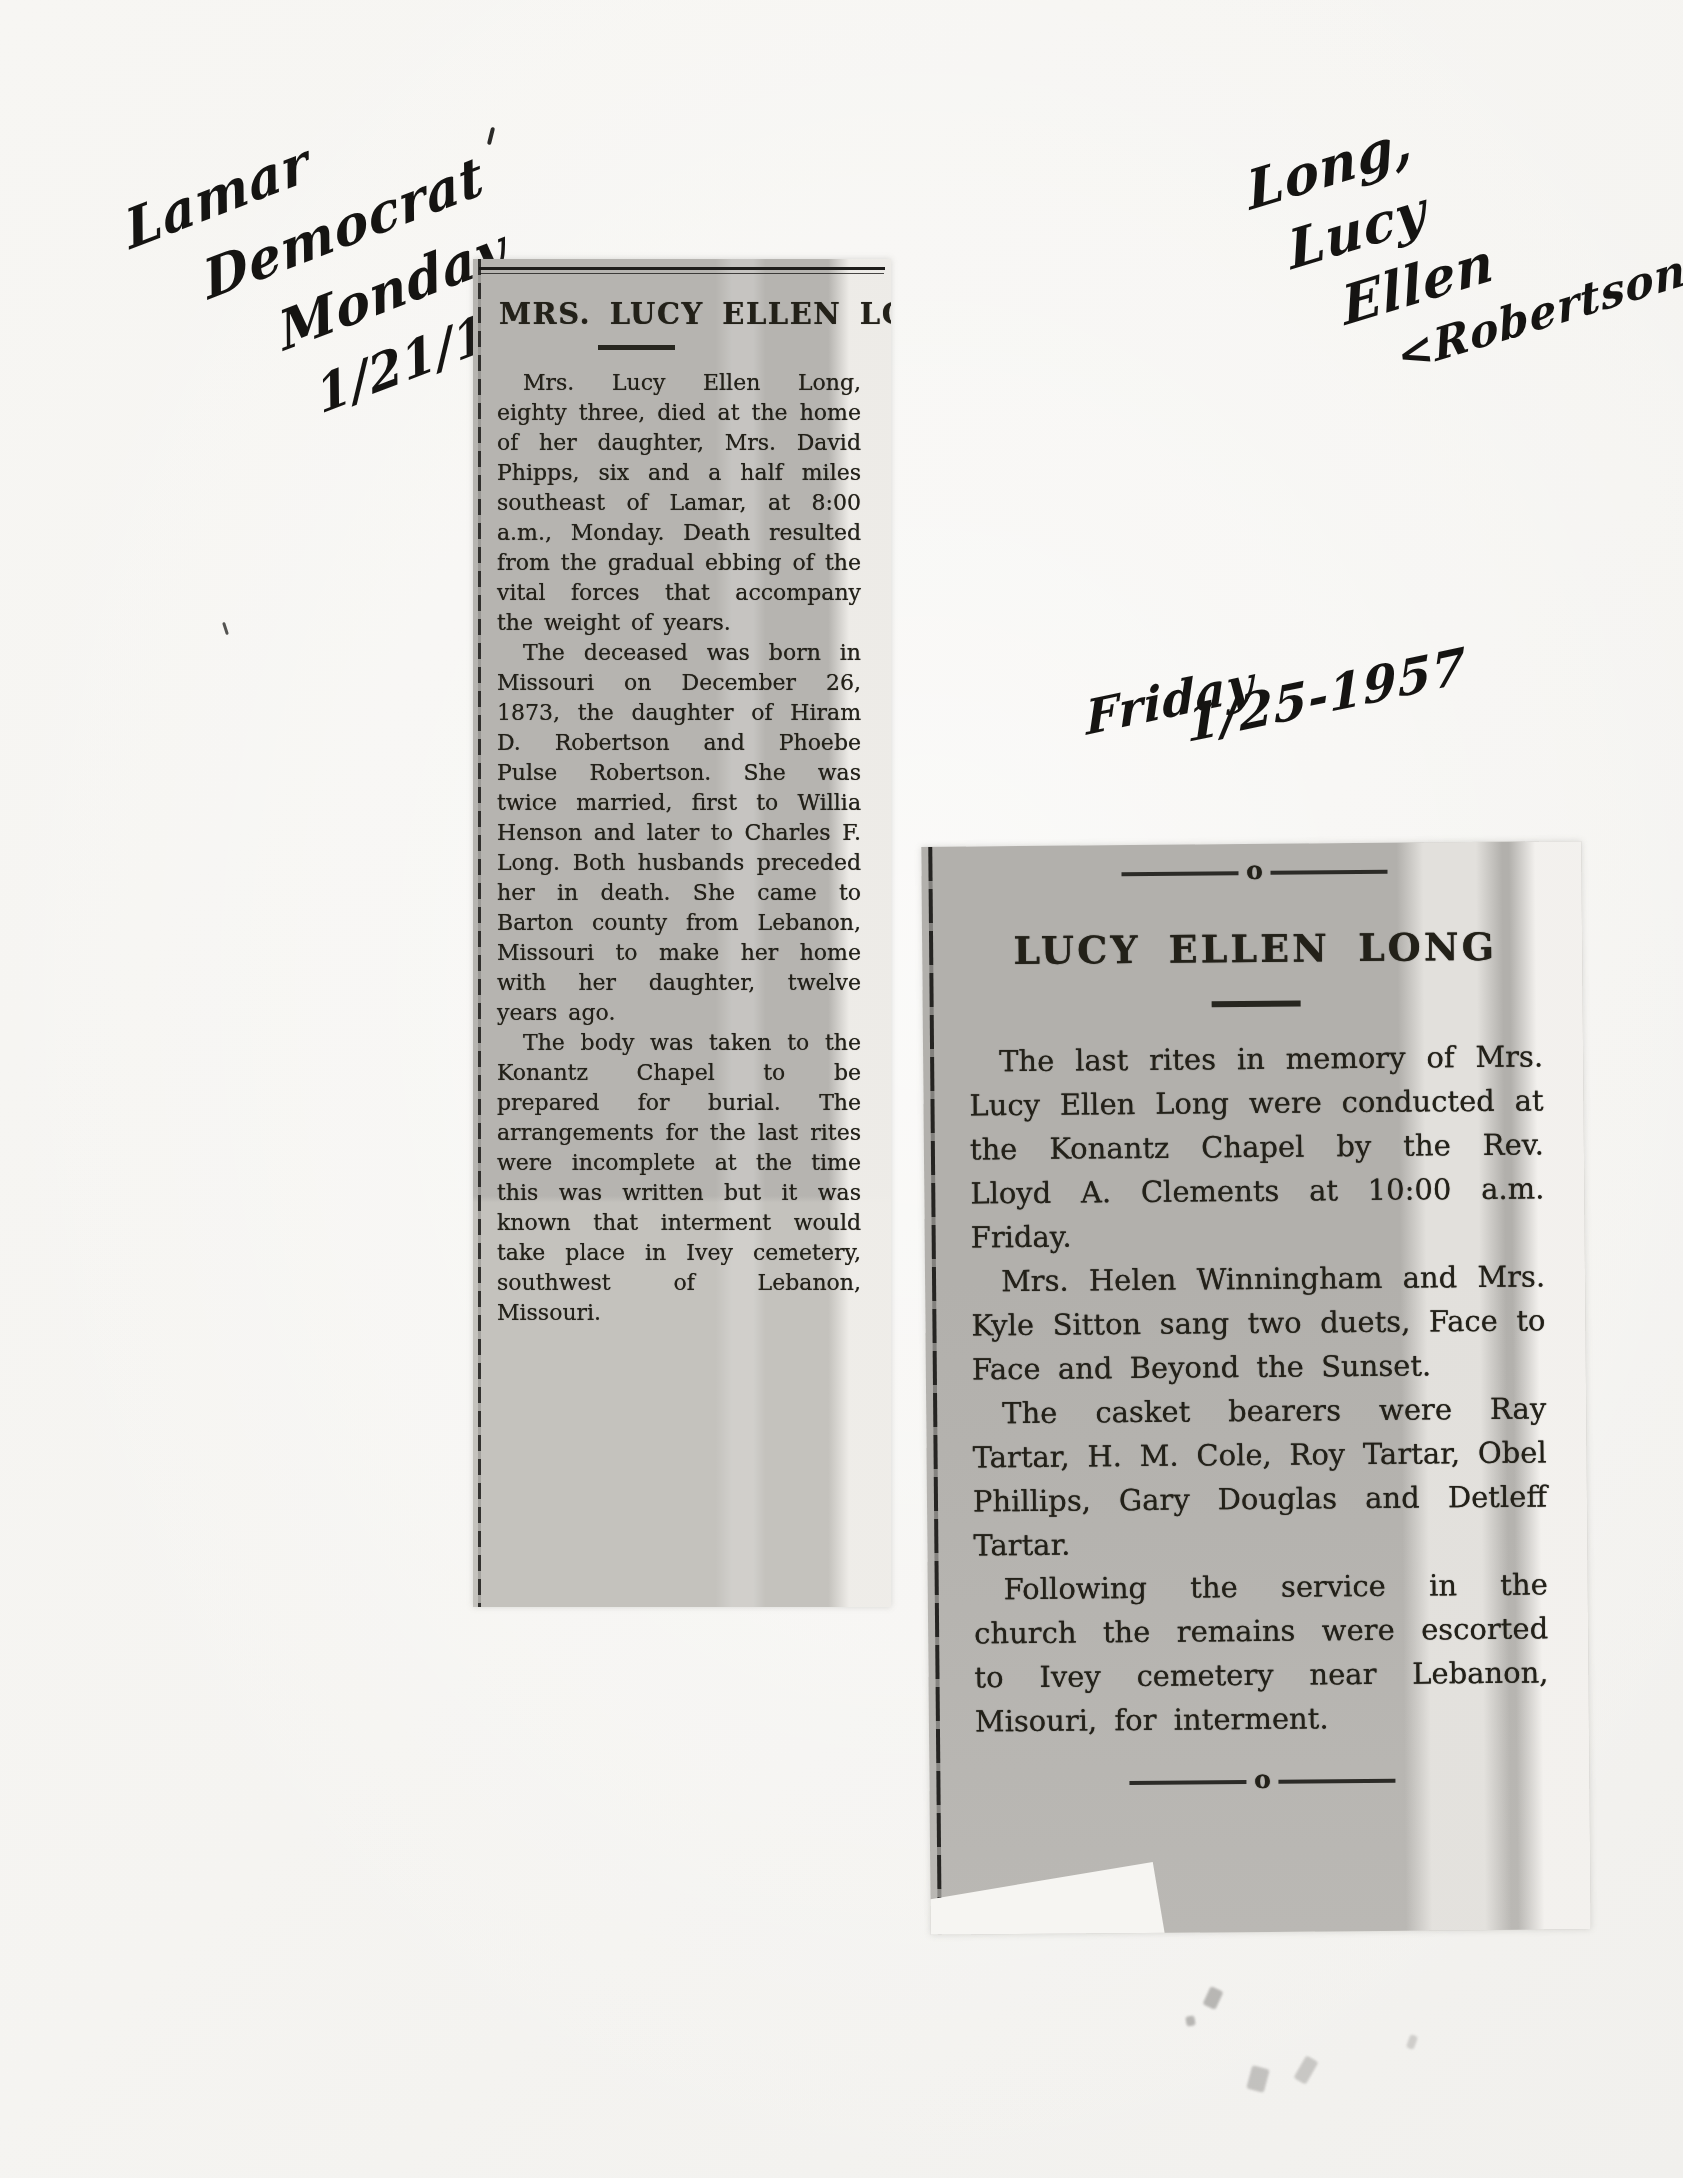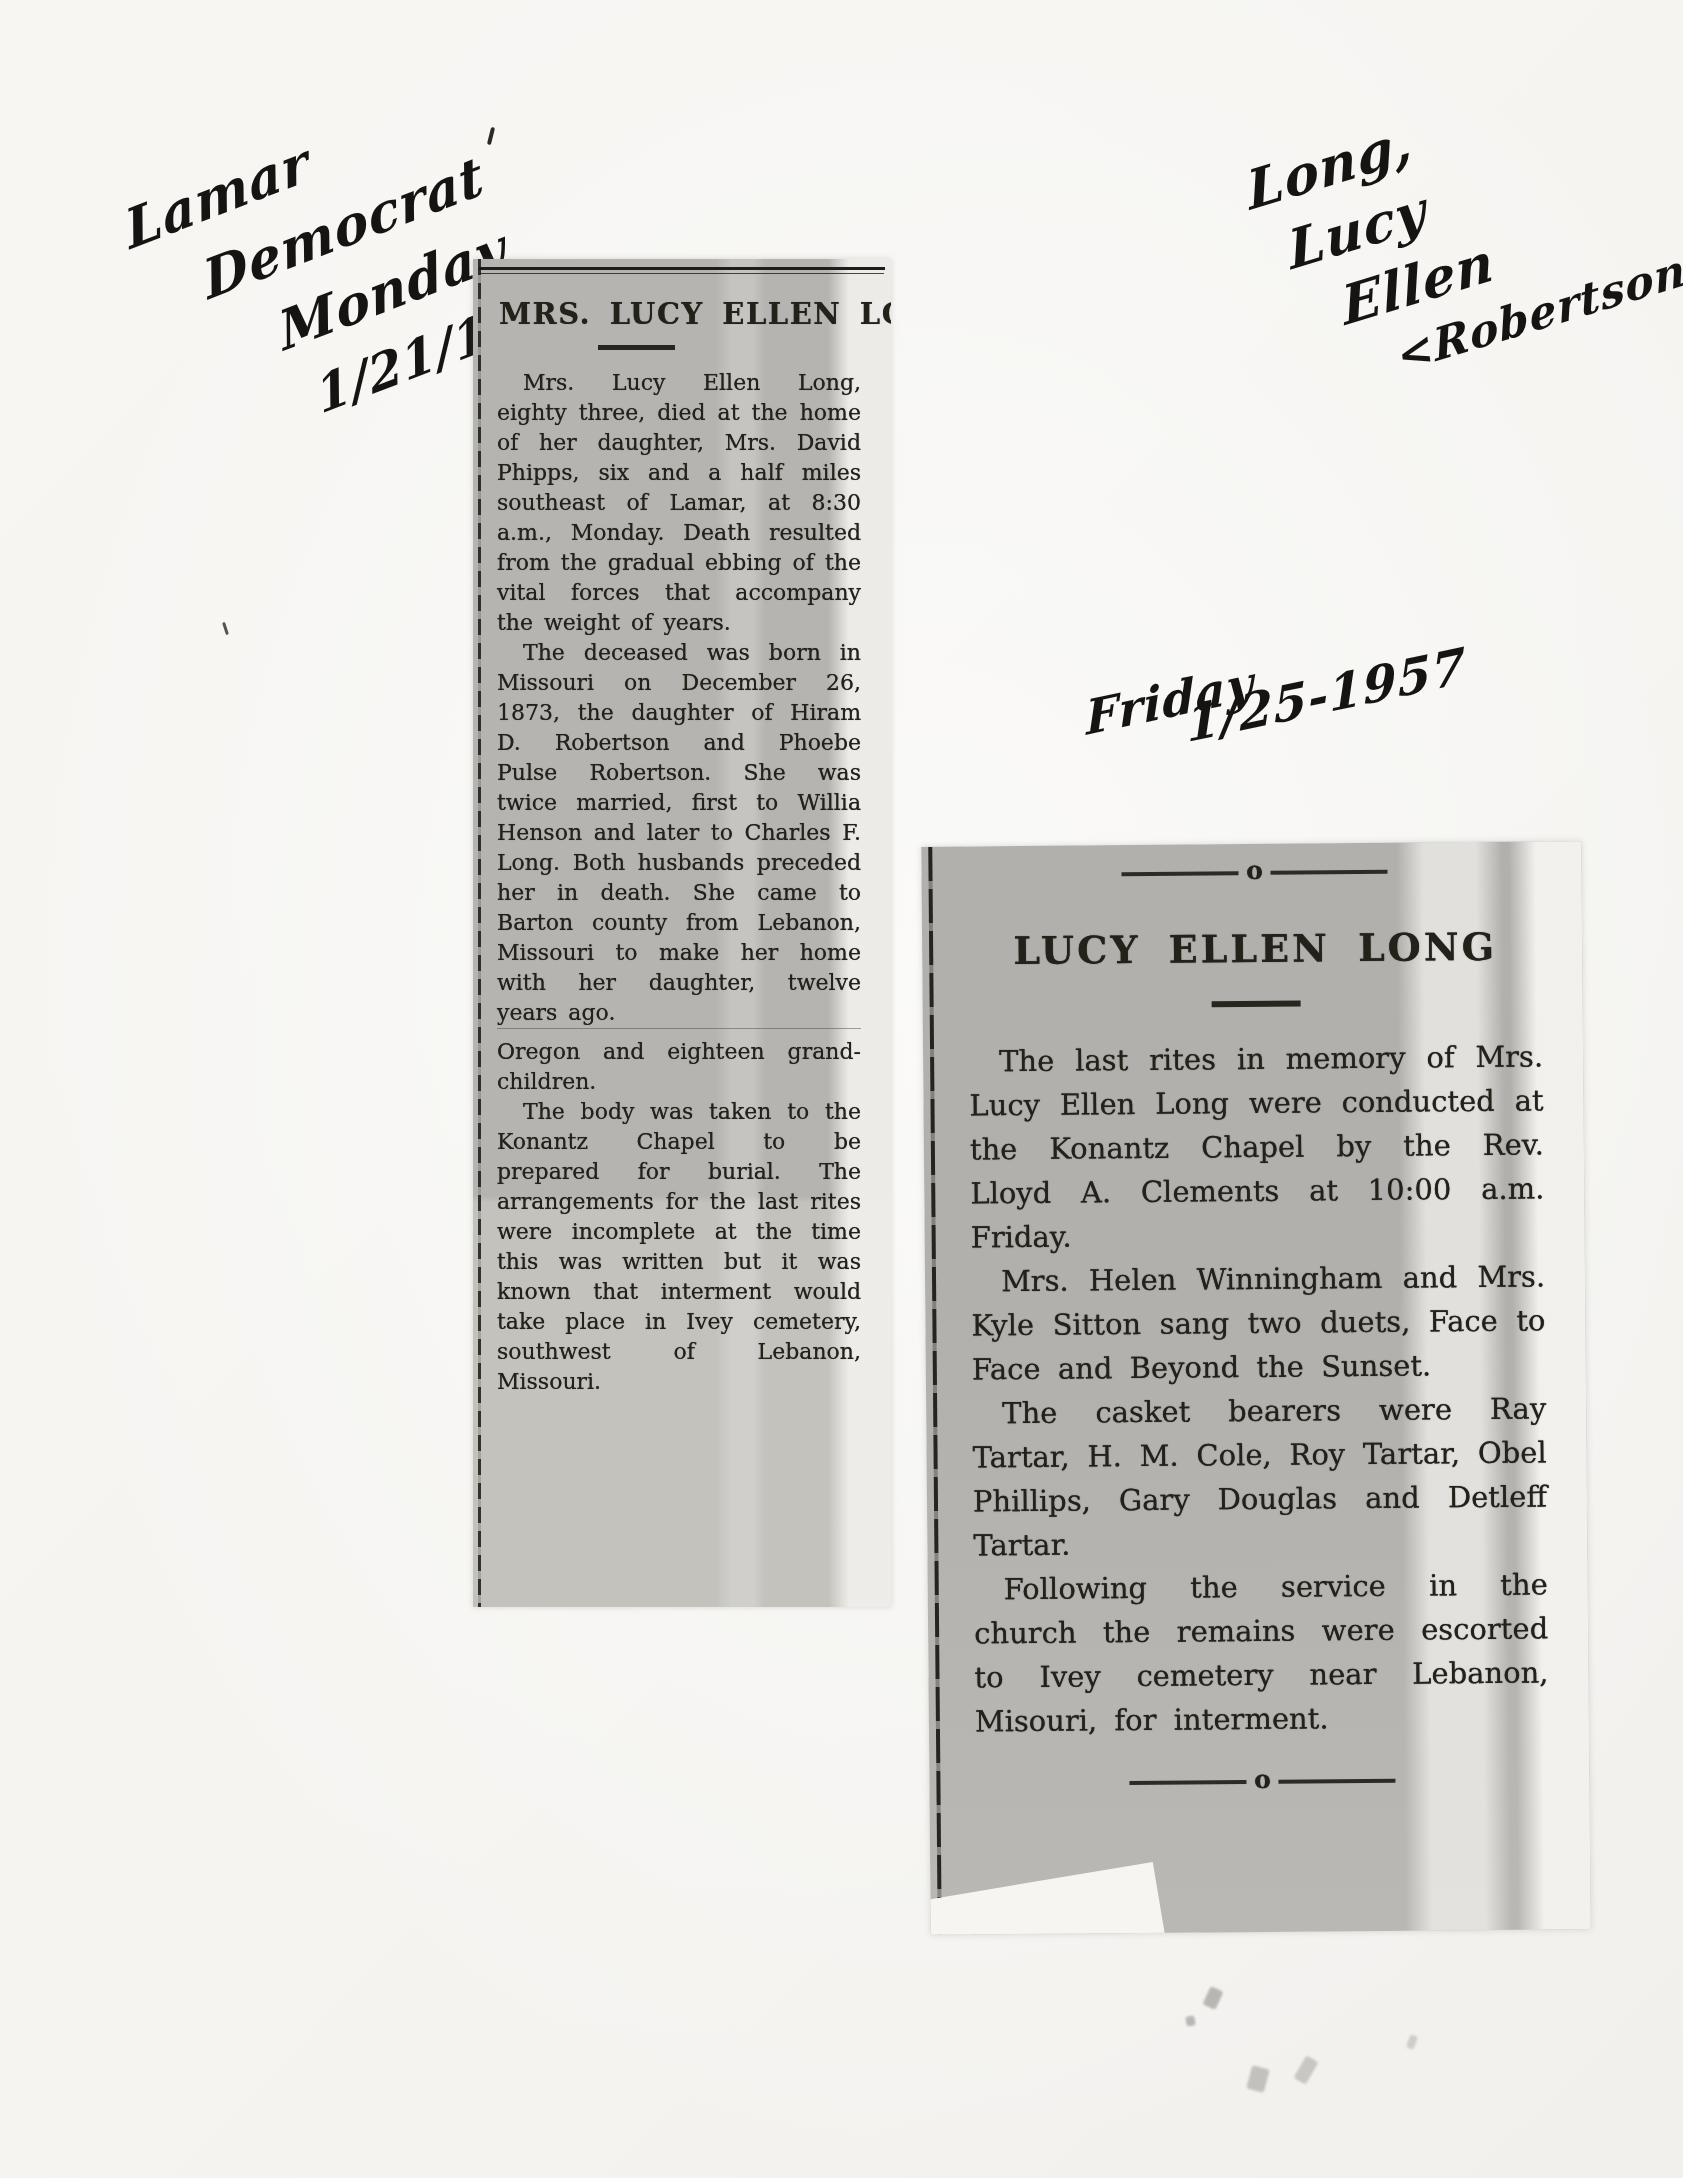--- a/index.html
+++ b/index.html
@@ -162,23 +162,22 @@
   <div class="hw hw-friday">
     <span class="hw-line l1">Friday</span>
     <span class="hw-line l2">1/25-1957</span>
   </div>
 
   <article class="clip clip-left">
     <div class="top-rule"></div>
     <div class="left-rule"></div>
     <h2>MRS. LUCY ELLEN LONG</h2>
     <div class="head-rule"></div>
-    <p class="indent">Mrs. Lucy Ellen Long, eighty three, died at the home of her daughter, Mrs. David Phipps, six and a half miles southeast of Lamar, at 8:30 a.m., Monday. Death resulted from the gradual ebbing of the vital forces that accompany the weight of years.</p>
+    <p class="indent">Mrs. Lucy Ellen Long, eighty three, died at the home of her daughter, Mrs. David Phipps, six and a half miles southeast of Lamar, at 8:00 a.m., Monday. Death resulted from the gradual ebbing of the vital forces that accompany the weight of years.</p>
     <p class="indent">The deceased was born in Missouri on December 26, 1873, the daughter of Hiram D. Robertson and Phoebe Pulse Robertson. She was twice married, first to Willia Henson and later to Charles F. Long. Both husbands preceded her in death. She came to Barton county from Lebanon, Missouri to make her home with her daughter, twelve years ago.</p>
-    <p class="no-indent seam">Oregon and eighteen grand-children.</p>
     <p class="indent">The body was taken to the Konantz Chapel to be prepared for burial. The arrangements for the last rites were incomplete at the time this was written but it was known that interment would take place in Ivey cemetery, southwest of Lebanon, Missouri.</p>
 
   </article>
 
   <article class="clip clip-right">
     <div class="left-rule"></div>
     <div class="end-mark topmark">
       <span class="rule"></span>
       <span class="o">o</span>
       <span class="rule"></span>

